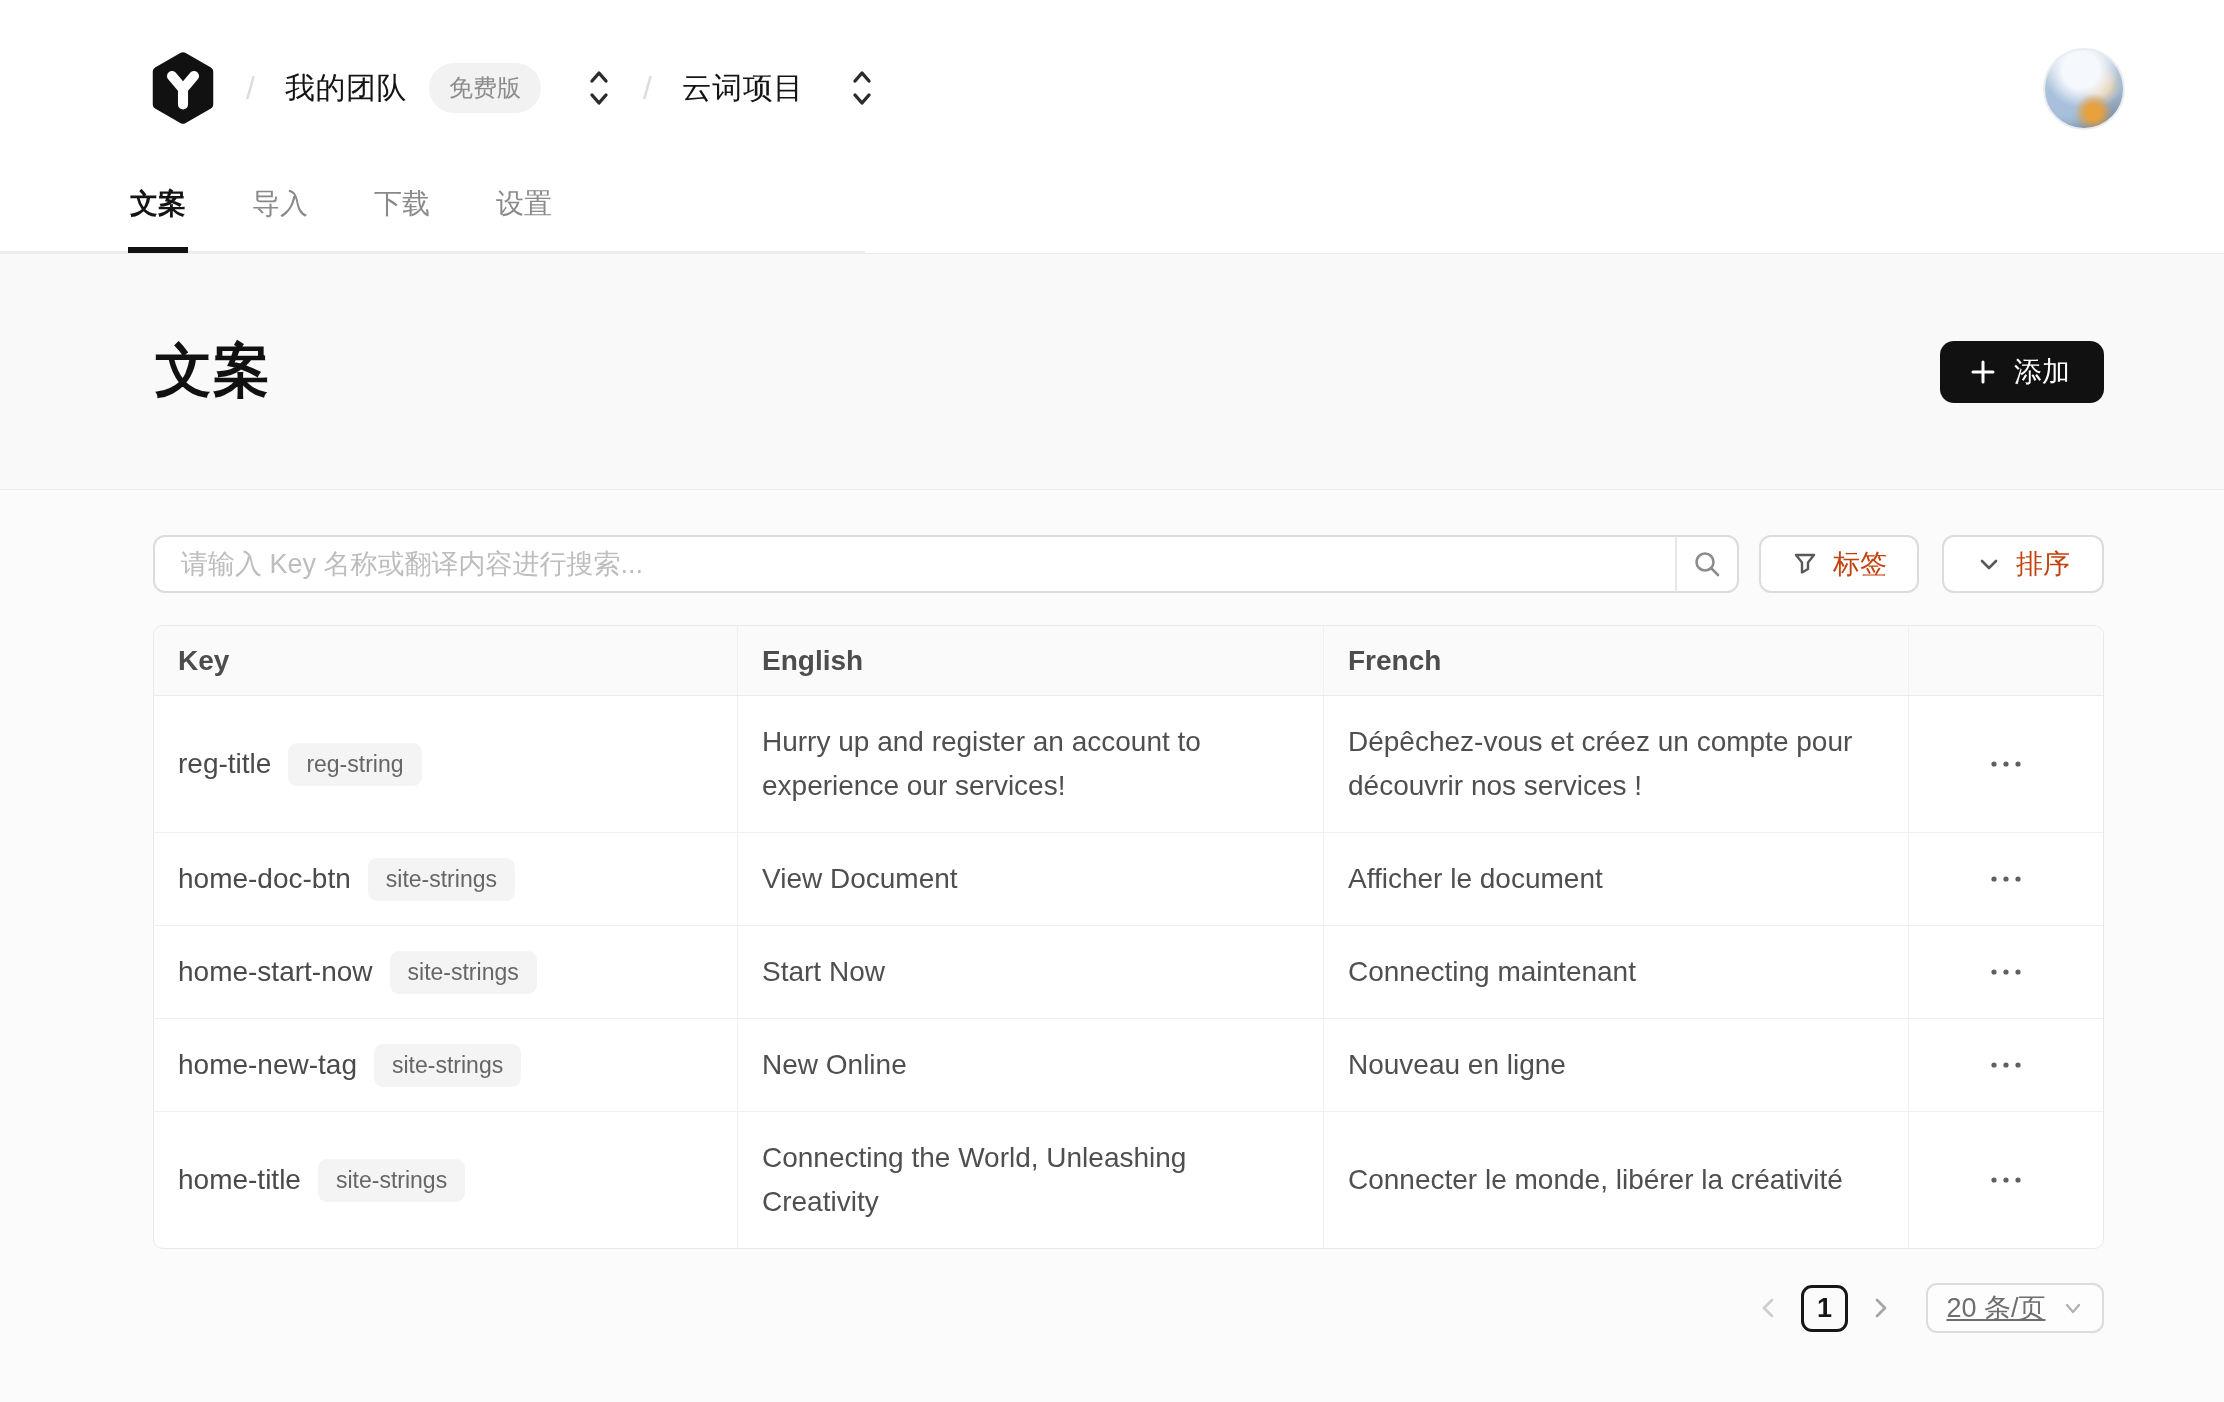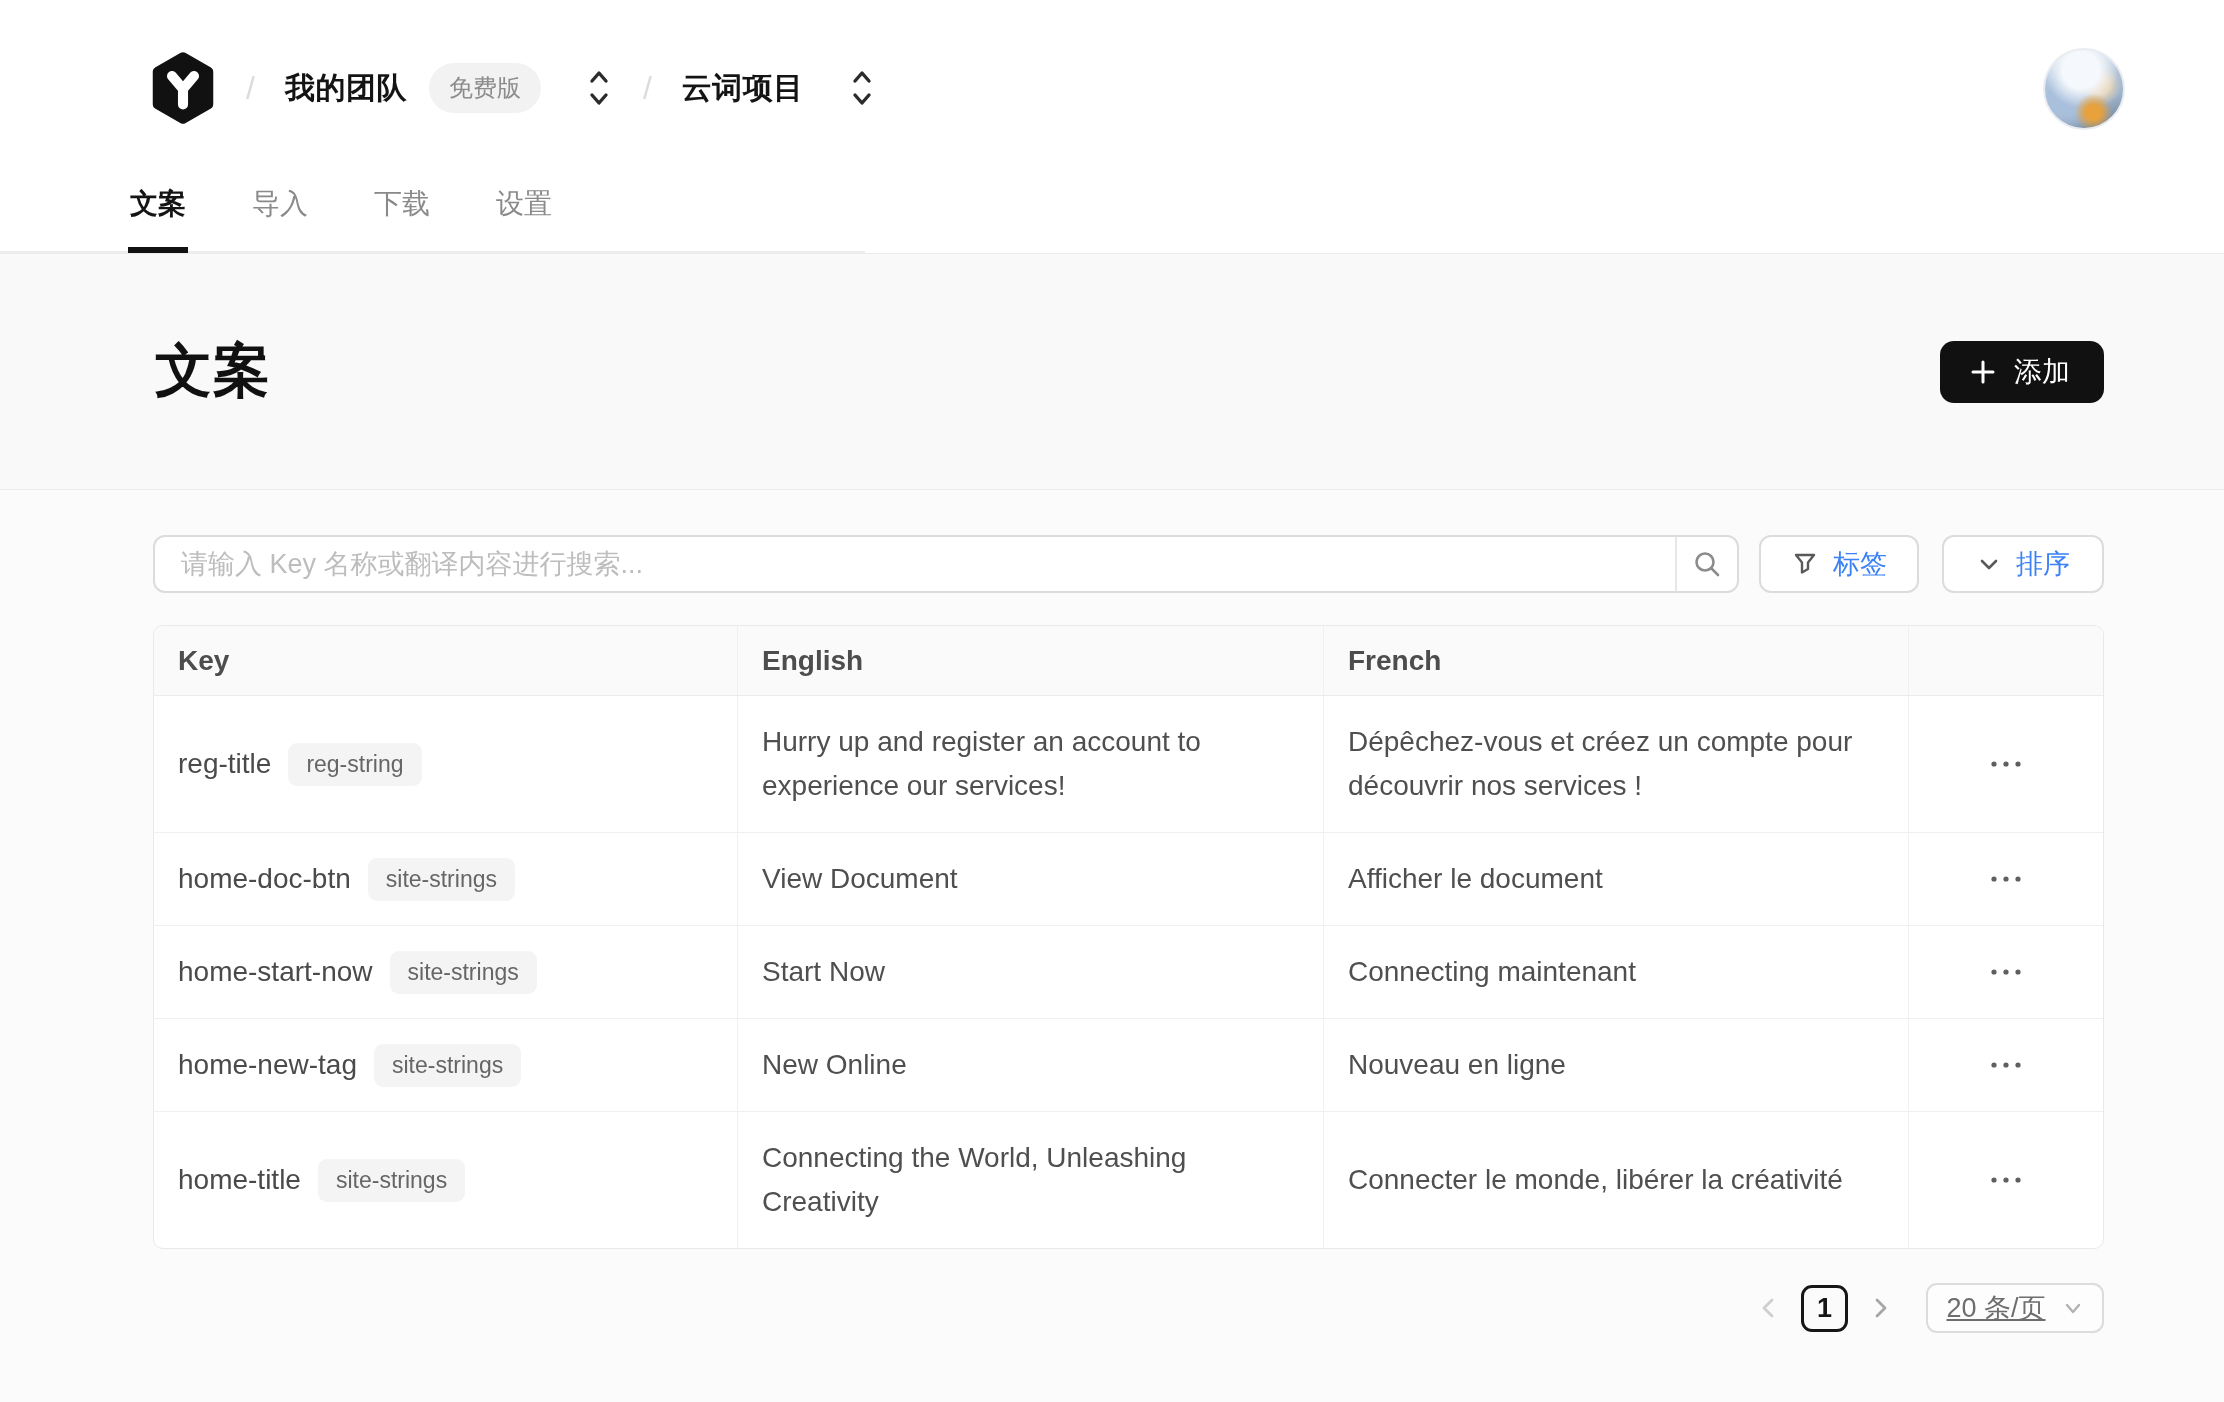--- a/index.html
+++ b/index.html
@@ -5,21 +5,21 @@
   * { margin:0; padding:0; box-sizing:border-box; }
   html,body { background:#ffffff; }
   body { font-family:"Liberation Sans","DejaVu Sans",sans-serif; color:#1a1a1a; }
   .page { position:relative; width:2224px; height:1402px; background:#ffffff; overflow:hidden; }
 
   
   .topbar { position:relative; height:253px; background:#ffffff; }
   .brand-row { position:absolute; top:48px; left:150px; height:80px; display:flex; align-items:center; }
   .logo { width:66px; height:74px; display:block; cursor:pointer; }
   .crumb-sep { color:#dcdcdc; font-size:32px; font-weight:300; margin:0 30px; }
-  .crumb-name { font-size:30px; font-weight:700; color:#141414; letter-spacing:.5px; }
+  .crumb-name { font-size:30px; font-weight:400; color:#141414; letter-spacing:.5px; }
   .badge { margin-left:22px; background:#f2f2f2; color:#8c8c8c; font-size:24px; padding:9px 20px; border-radius:999px; white-space:nowrap; }
   .switcher { margin-left:44px; width:28px; height:44px; display:flex; align-items:center; justify-content:center; cursor:pointer; background:none; border:none; }
   .avatar { position:absolute; top:48px; left:2043px; width:82px; height:82px; border-radius:50%; border:2px solid #e9edf2; cursor:pointer;
     background:
       radial-gradient(circle at 62% 80%, #e8a13b 0 9%, rgba(232,161,59,0) 24%),
       radial-gradient(circle at 46% 26%, #f5f8fc 0 26%, rgba(245,248,252,0) 52%),
       radial-gradient(circle at 72% 46%, #e7d3b4 0 11%, rgba(231,211,180,0) 28%),
       radial-gradient(circle at 28% 58%, #a9c0dc 0 24%, rgba(169,192,220,0) 52%),
       linear-gradient(160deg,#e3ebf4 0%,#9db2ca 68%,#66788f 100%);
   }
@@ -35,21 +35,21 @@
   .add-btn { position:absolute; right:120px; top:50%; transform:translateY(-50%); height:62px; padding:0 34px 0 28px; background:#111111; color:#ffffff; border:none; border-radius:14px; font-family:inherit; font-size:28px; display:flex; align-items:center; gap:16px; cursor:pointer; }
 
   
   .content { height:912px; background:#fbfbfb; padding-top:45px; }
 
   .toolbar { margin:0 120px 0 153px; display:flex; height:58px; }
   .search-box { flex:1; display:flex; background:#ffffff; border:2px solid #dcdcdc; border-radius:12px; overflow:hidden; }
   .search-input { flex:1; border:none; outline:none; background:transparent; padding:0 26px; font-family:inherit; font-size:27px; color:#333; }
   .search-input::placeholder { color:#bdbdbd; }
   .search-go { width:62px; border:none; border-left:2px solid #e6e6e6; background:transparent; display:flex; align-items:center; justify-content:center; cursor:pointer; }
-  .tb-btn { margin-left:20px; height:58px; background:#ffffff; border:2px solid #dcdcdc; border-radius:12px; display:flex; align-items:center; justify-content:center; gap:14px; font-family:inherit; font-size:27px; color:#3b82f6; cursor:pointer; }
+  .tb-btn { margin-left:20px; height:58px; background:#ffffff; border:2px solid #dcdcdc; border-radius:12px; display:flex; align-items:center; justify-content:center; gap:14px; font-family:inherit; font-size:27px; color:#c2410c; cursor:pointer; }
   .tb-btn.tags { width:160px; }
   .tb-btn.sort { width:162px; margin-left:23px; }
 
   
   .table { margin:32px 120px 0 153px; background:#ffffff; border:1px solid #e9e9e9; border-radius:10px; overflow:hidden; }
   .trow, .thead { display:grid; grid-template-columns:583px 586px 585px 1fr; }
   .thead { height:70px; background:#fafafa; border-bottom:1px solid #ececec; }
   .th { display:flex; align-items:center; padding:0 24px; font-size:28px; font-weight:700; color:#4d4d4d; }
   .th + .th, .cell + .cell { border-left:1px solid #f0f0f0; }
   .trow + .trow { border-top:1px solid #f0f0f0; }

